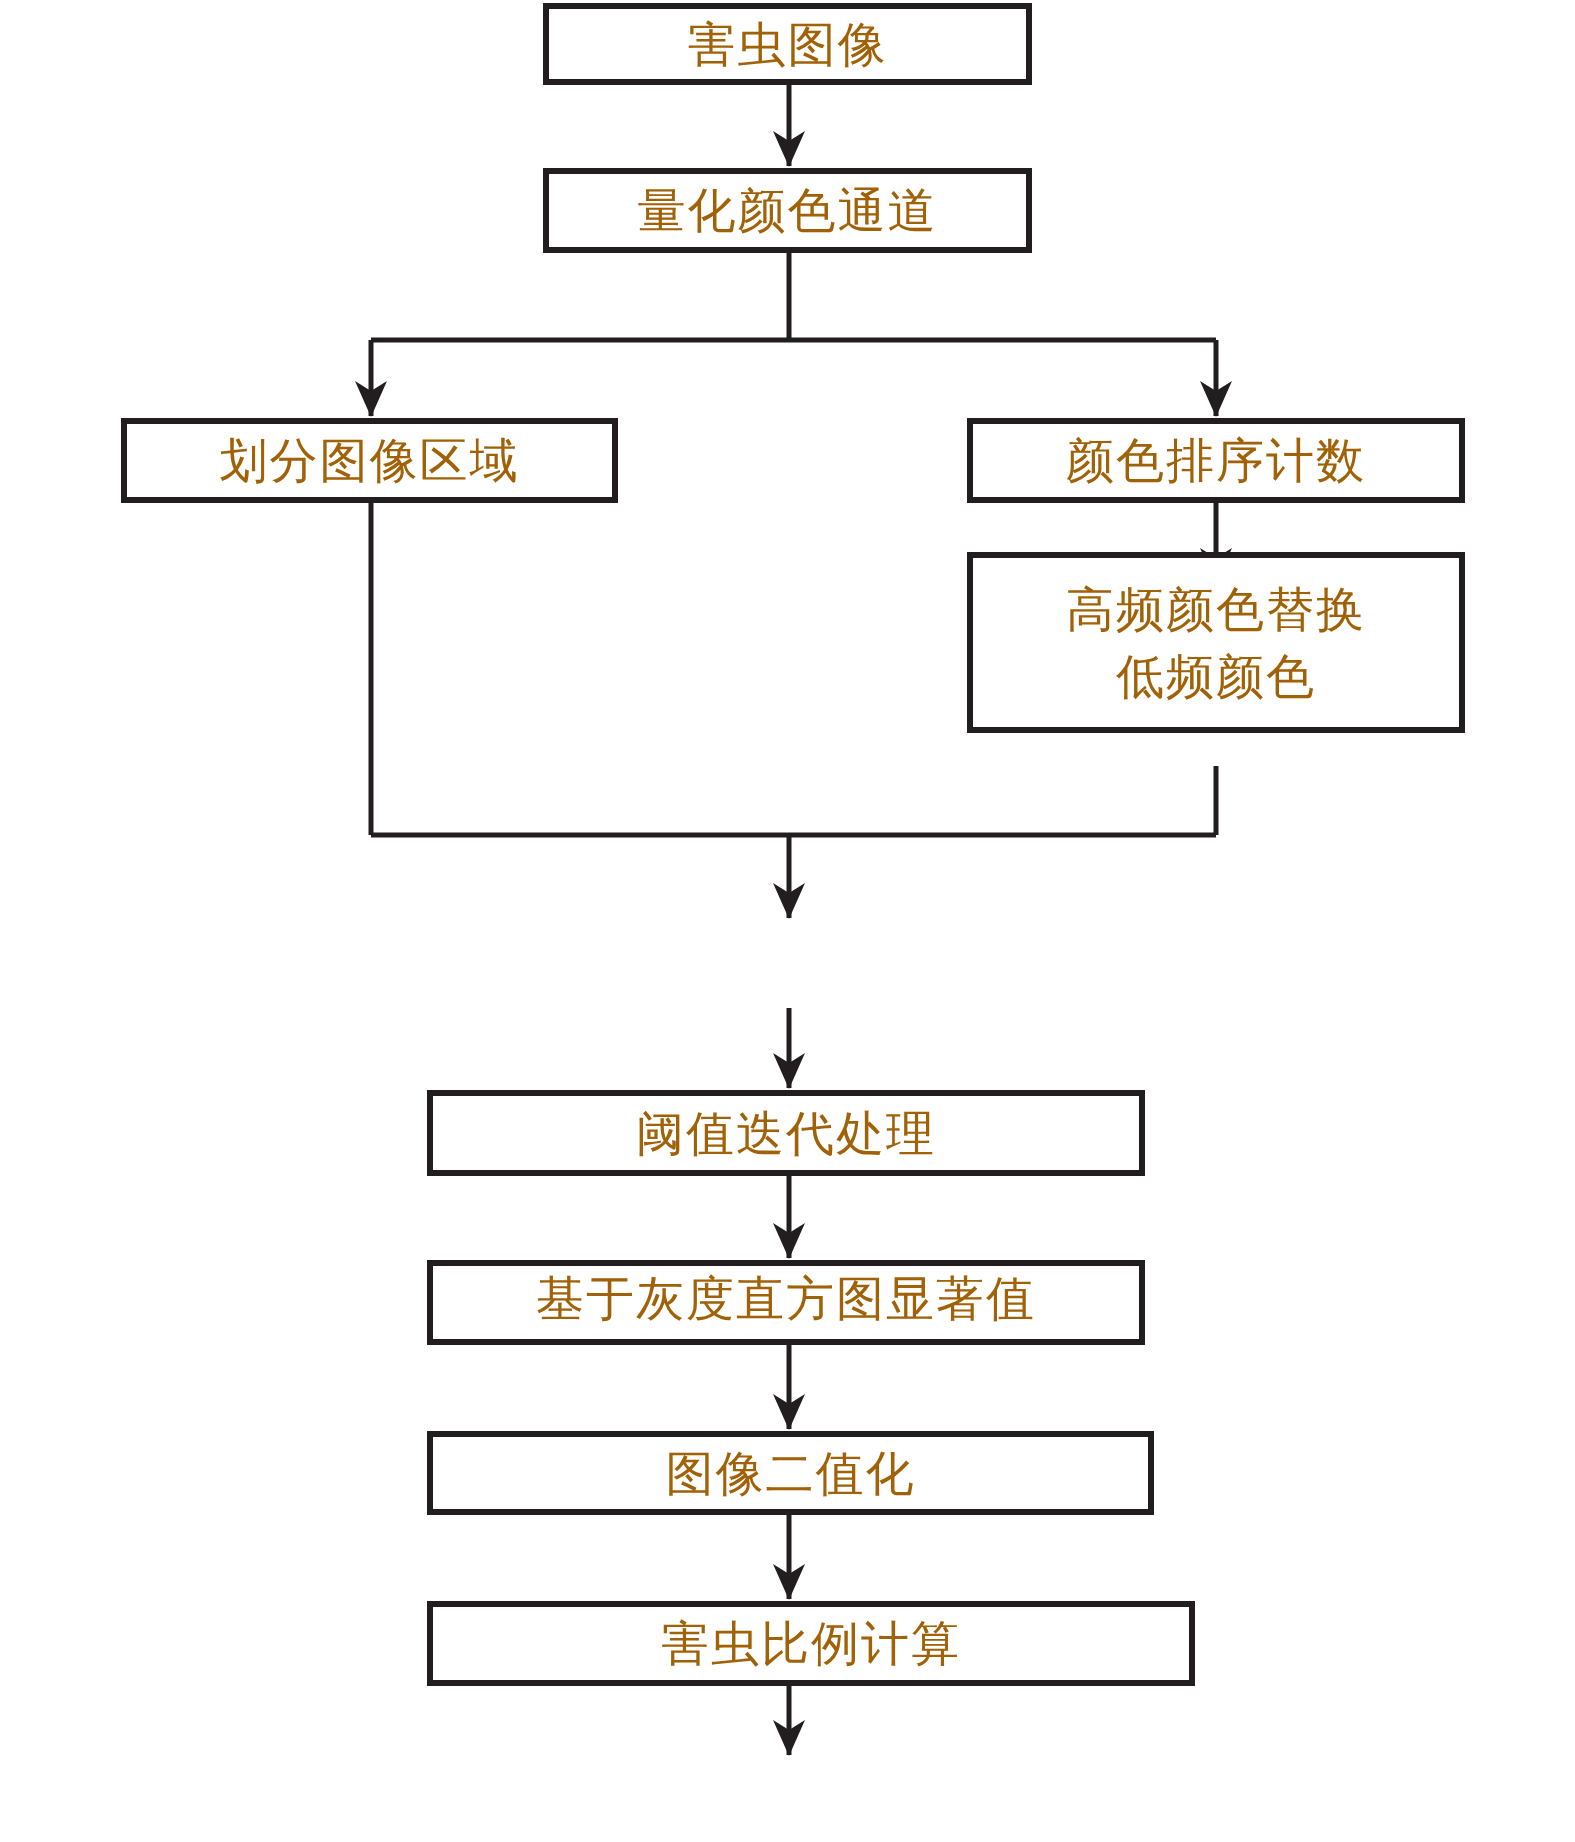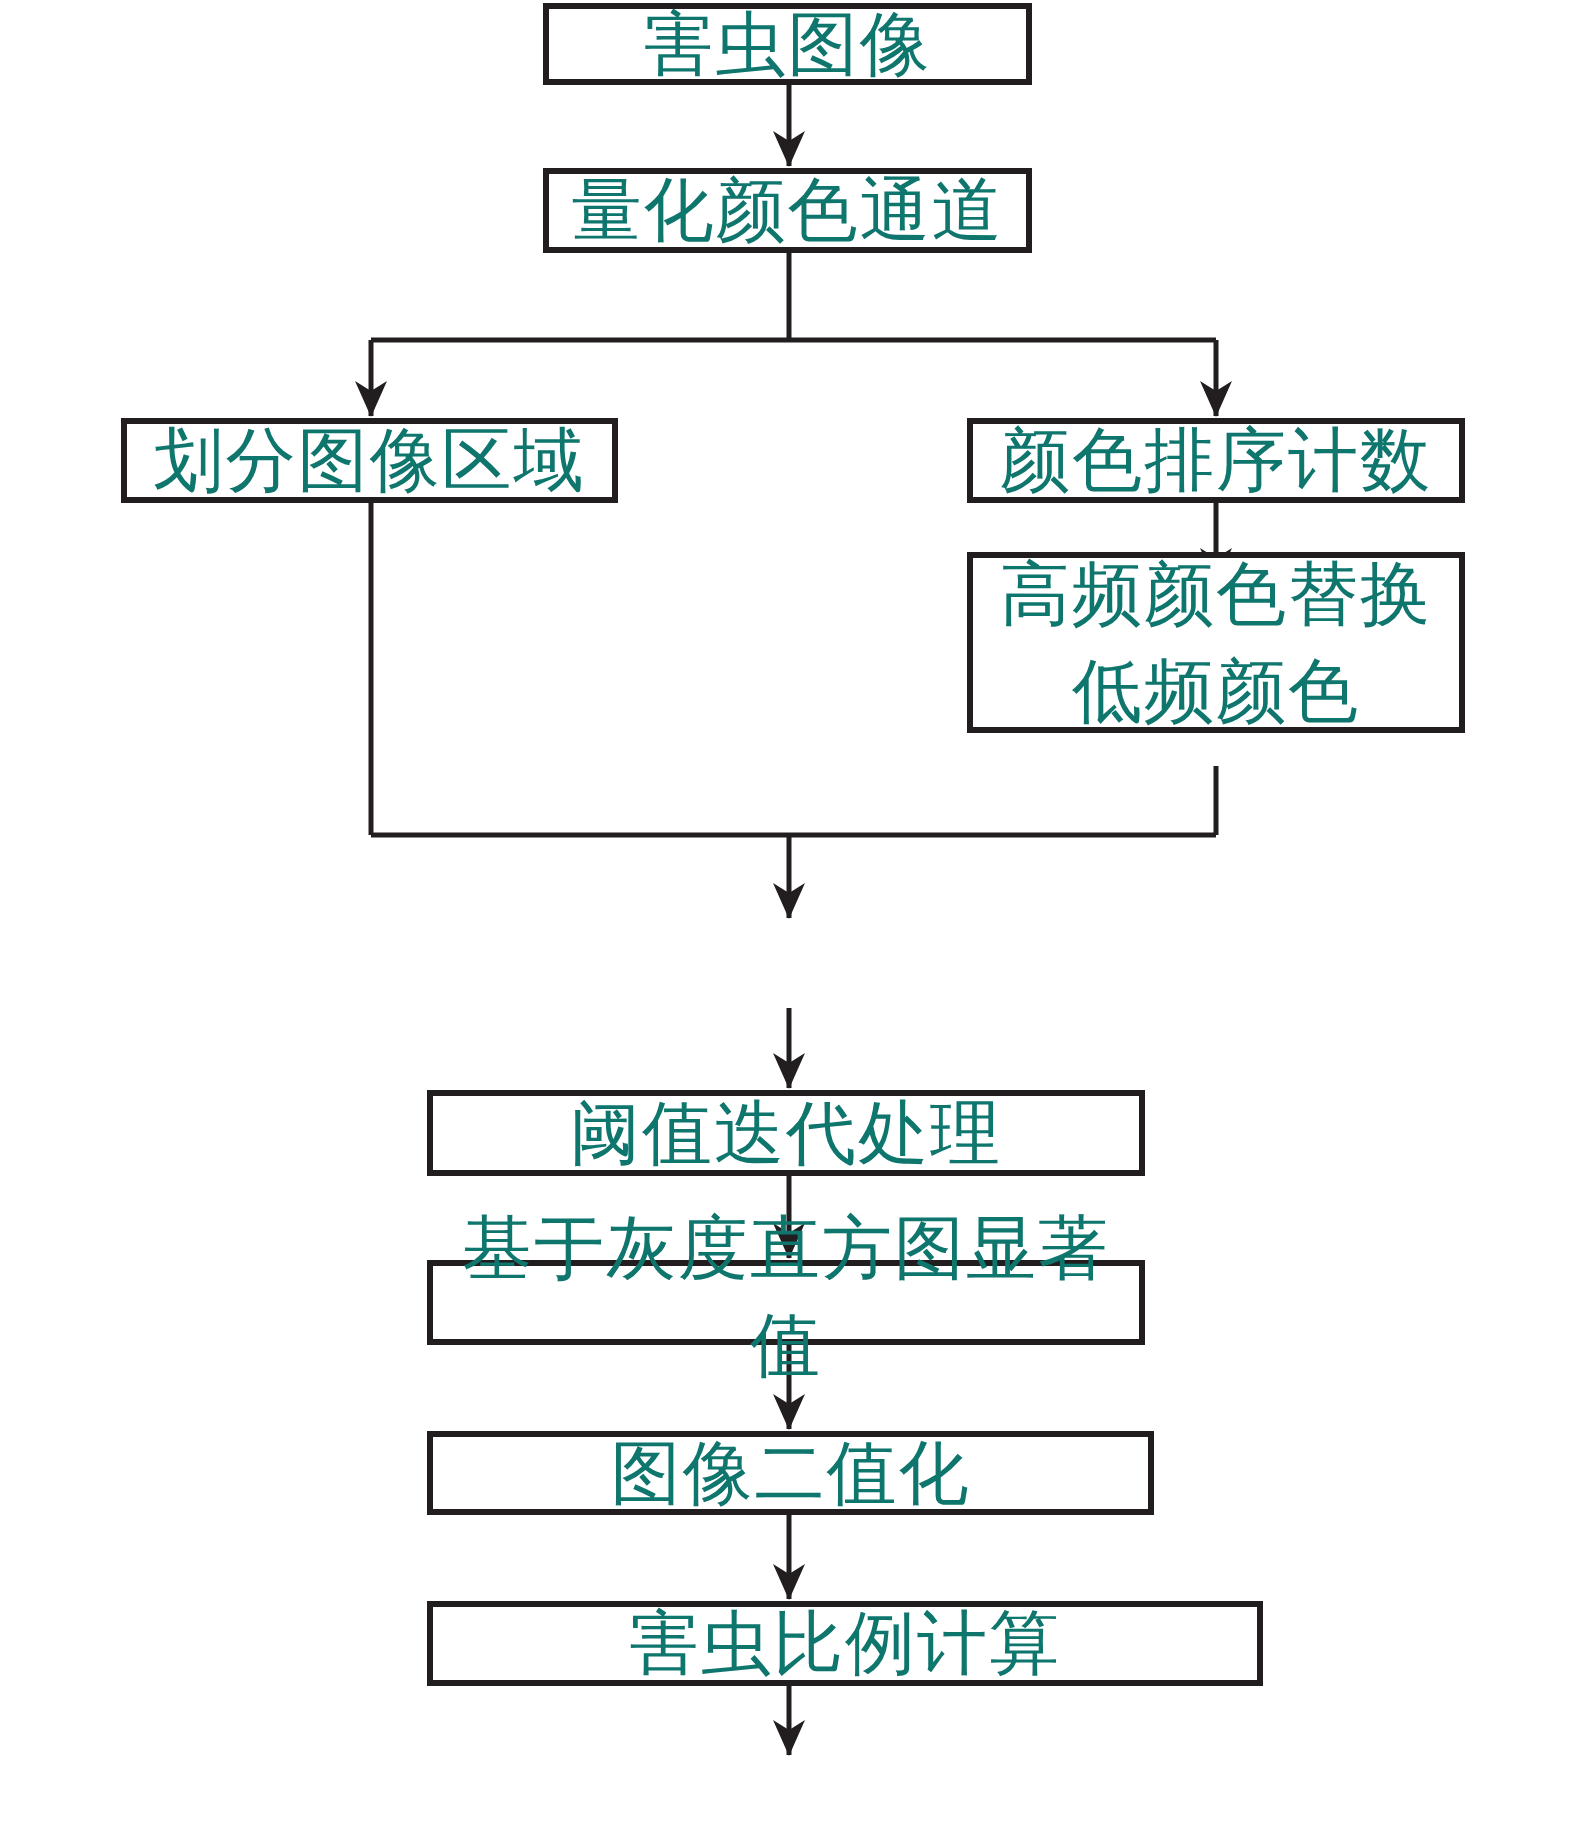--- a/index.html
+++ b/index.html
@@ -20,41 +20,41 @@
     left: 0;
     top: 0;
     width: 1575px;
     height: 1842px;
   }
   .node {
     position: absolute;
     box-sizing: border-box;
     border: 6px solid #221e1f;
     background: #ffffff;
-    color: #0f766e;
+    color: #a16207;
     display: flex;
     align-items: center;
     justify-content: center;
     text-align: center;
-    font-size: 70px;
+    font-size: 48px;
     letter-spacing: 2px;
     line-height: 1.38;
     white-space: pre-line;
   }
   
   #n-pest     { left: 543px; top: 3px;    width: 489px; height: 82px;  }
   #n-quant    { left: 543px; top: 168px;  width: 489px; height: 85px;  }
   #n-divide   { left: 121px; top: 418px;  width: 497px; height: 85px;  }
   #n-sort     { left: 967px; top: 418px;  width: 498px; height: 85px;  }
   #n-freq     { left: 967px; top: 552px;  width: 498px; height: 181px; }
   #n-global   { left: 427px; top: 920px;  width: 718px; height: 88px;  }
   #n-thresh   { left: 427px; top: 1090px; width: 718px; height: 86px; text-align: right;  }
   #n-gray     { left: 427px; top: 1260px; width: 718px; height: 85px; font-family: Liberation Mono, monospace;  }
   #n-binar    { left: 427px; top: 1431px; width: 727px; height: 84px;  }
-  #n-ratio    { left: 427px; top: 1601px; width: 836px; height: 85px;  }
+  #n-ratio    { left: 427px; top: 1601px; width: 768px; height: 85px;  }
   #n-flip     { left: 427px; top: 1757px; width: 718px; height: 81px;  }
 </style>
 </head>
 <body>
 
 <div id="canvas">
 
   <svg id="connectors" viewBox="0 0 1575 1842" xmlns="http://www.w3.org/2000/svg">
 
     <path fill="none" stroke="#221e1f" stroke-width="5" d="M789 85 L789 166

